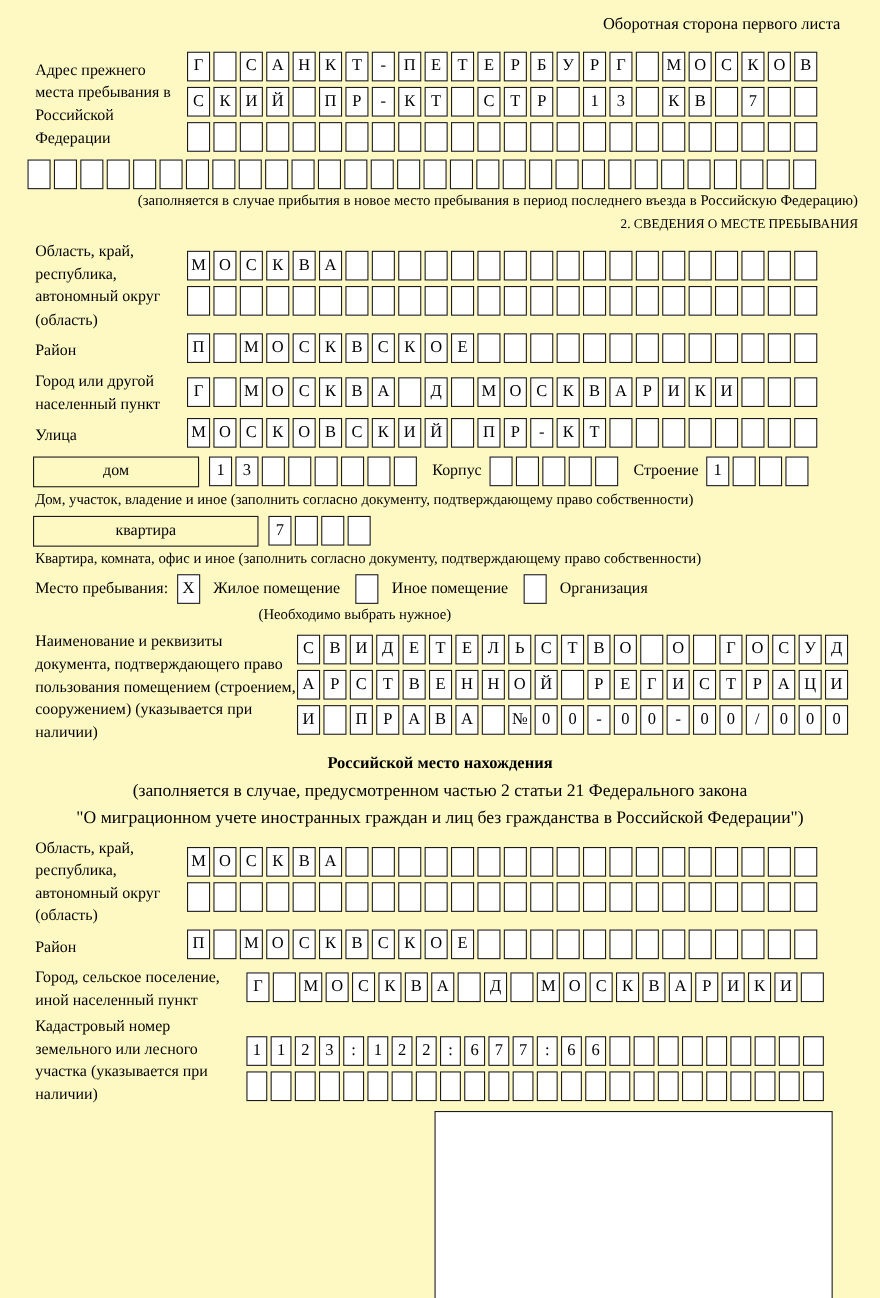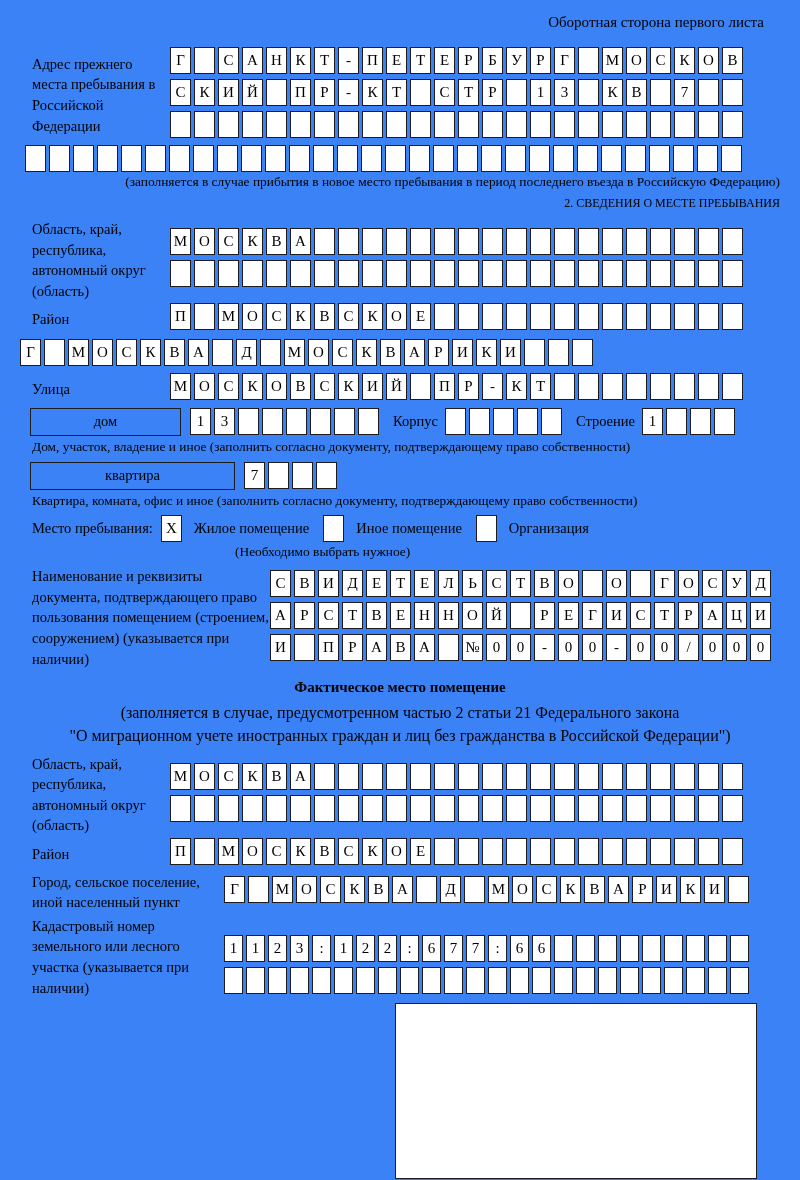--- a/index.html
+++ b/index.html
@@ -1,20 +1,20 @@
 <!DOCTYPE html>
 <html><head>
 <meta charset="utf-8">
 <style>
   html,body {margin:0; padding:0; background:#ffffff;}
   .page {
     width:800px; height:1180px; box-sizing:border-box;
     padding:14px 20px 10px 20px;
     font-family:"Liberation Serif", serif;
-    color:#000; background:#3b82f6; overflow:hidden;
+    color:#000; background:#fef9c3; overflow:hidden;
   }
   .hdr {text-align:right; font-size:15px; padding-right:16px; margin-bottom:16px;}
 
   .frow {display:flex; align-items:center; margin-bottom:2px;}
   .flabel {flex:0 0 150px; width:150px; box-sizing:border-box; padding-left:12px;
            font-size:14.5px; line-height:1.42;}
   .flabel.wide {flex:0 0 204px; width:204px;}
   .fboxes {flex:1;}
 
   .boxrow {display:flex; margin-bottom:5px; height:27px;}
@@ -264,20 +264,21 @@
           <span class="cell"></span>
           <span class="cell"></span>
           <span class="cell"></span>
           <span class="cell"></span>
           <span class="cell"></span>
         </div>
     </div>
   </div>
 
   <div class="frow">
+    <div class="flabel">Город или другой населенный пункт</div>
     <div class="fboxes">
       <div class="boxrow city2-offset">
           <span class="cell">Г</span>
           <span class="cell"></span>
           <span class="cell">М</span>
           <span class="cell">О</span>
           <span class="cell">С</span>
           <span class="cell">К</span>
           <span class="cell">В</span>
           <span class="cell">А</span>
@@ -453,21 +454,21 @@
           <span class="cell">0</span>
           <span class="cell">0</span>
           <span class="cell">/</span>
           <span class="cell">0</span>
           <span class="cell">0</span>
           <span class="cell">0</span>
         </div>
     </div>
   </div>
 
-  <div class="act-title">Фактическое место помещение</div>
+  <div class="act-title">Российской место нахождения</div>
   <div class="act-note">
     <span>(заполняется в случае, предусмотренном частью 2 статьи 21 Федерального закона</span><br>
     <span>"О миграционном учете иностранных граждан и лиц без гражданства в Российской Федерации")</span>
   </div>
 
   <div class="frow">
     <div class="flabel">Область, край, республика, автономный округ (область)</div>
     <div class="fboxes">
       <div class="boxrow">
           <span class="cell">М</span>

